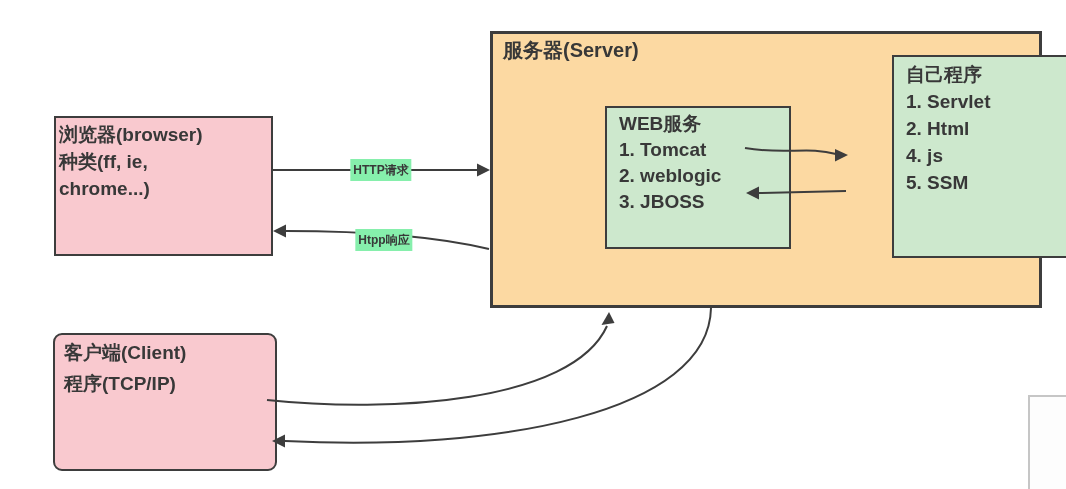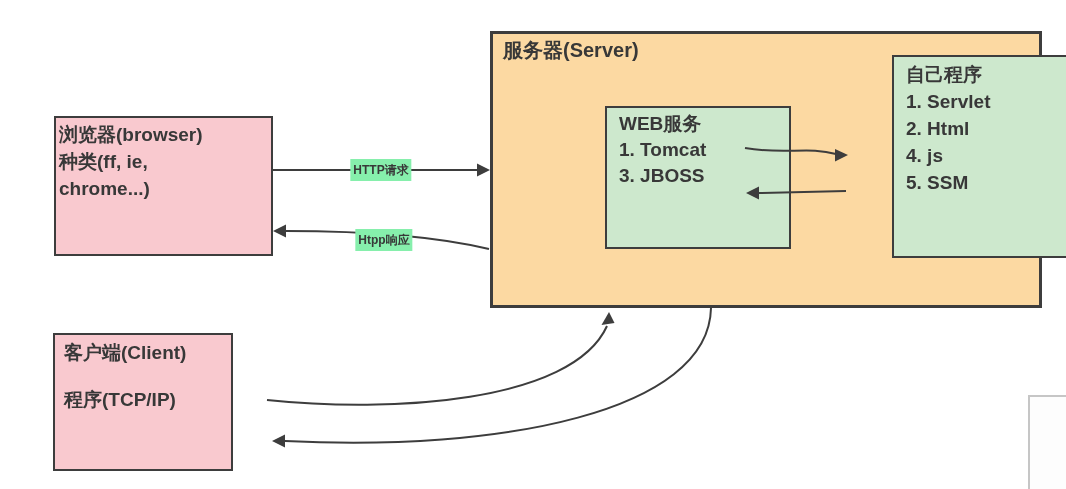--- a/index.html
+++ b/index.html
@@ -23,22 +23,22 @@
   .orange { background: var(--box-orange, #fcd9a2); border-width: 3px; }
   .green  { background: var(--box-green, #cde8cd); margin-left: 46px; }
   .box .line {
     font-size: 19px;
     line-height: 27px;
     white-space: nowrap;
   }
   
   #browser-box { left: 54px; top: 116px; width: 219px; height: 140px; padding: 3px 3px; }
   
-  #client-box  { left: 53px; top: 333px; width: 180px; height: 138px; padding: 4px 9px; }
-  #client-box .line2 { margin-top: 20px; }
+  #client-box  { left: 53px; top: 333px; width: 224px; height: 138px; padding: 4px 9px; border-radius: 9px; }
+  #client-box .line2 { margin-top: 4px; }
   
   #server-box  { left: 490px; top: 31px; width: 552px; height: 277px; padding: 3px 10px; }
   #server-box .server-title { font-size: 20px; line-height: 26px; }
   
   #web-box { left: 559px; top: 106px; width: 186px; height: 143px; padding: 3px 12px; }
   #web-box .line { line-height: 26px; }
   #own-box { left: 846px; top: 55px; width: 192px; height: 203px; padding: 4px 12px; }
   
   #gray-panel {
     position: absolute;
@@ -85,20 +85,21 @@
     <div class="line line2">程序(TCP/IP)</div>
   </div>
 
   <div class="box orange" id="server-box">
     <div class="line server-title">服务器(Server)</div>
   </div>
 
   <div class="box green" id="web-box">
     <div class="line">WEB服务</div>
     <div class="line">1. Tomcat</div>
+    <div class="line">2. weblogic</div>
     <div class="line">3. JBOSS</div>
   </div>
 
   <div class="box green" id="own-box">
     <div class="line">自己程序</div>
     <div class="line">1. Servlet</div>
     <div class="line">2. Html</div>
     <div class="line">4. js</div>
     <div class="line">5. SSM</div>
   </div>

